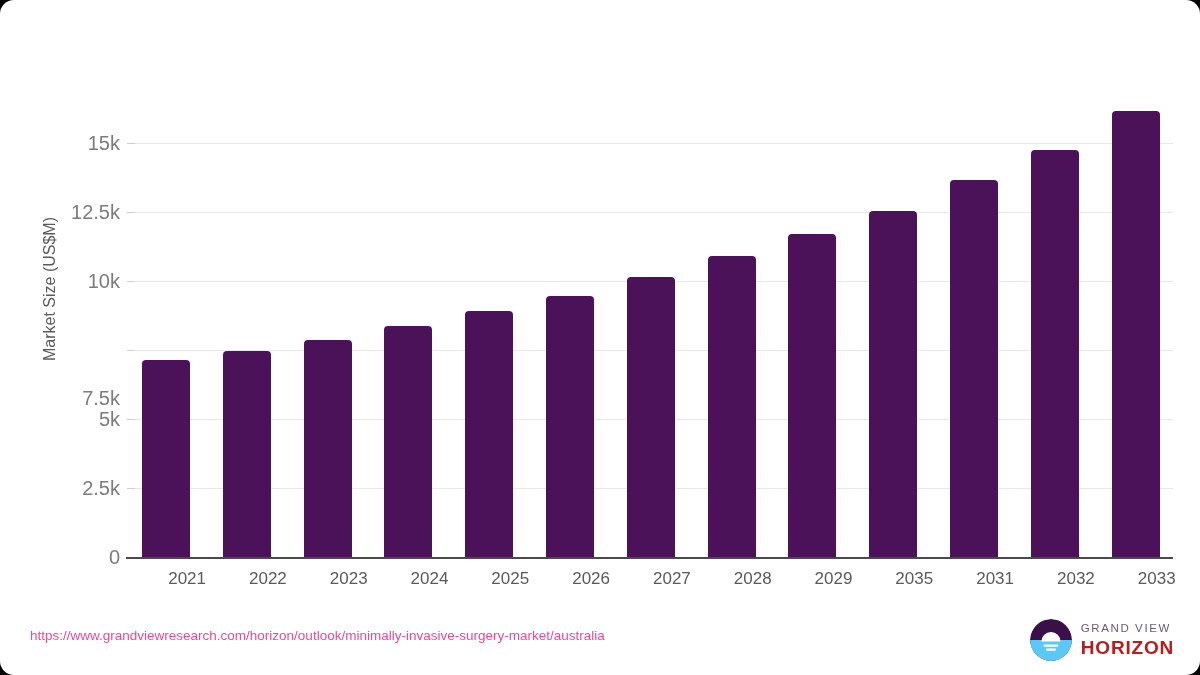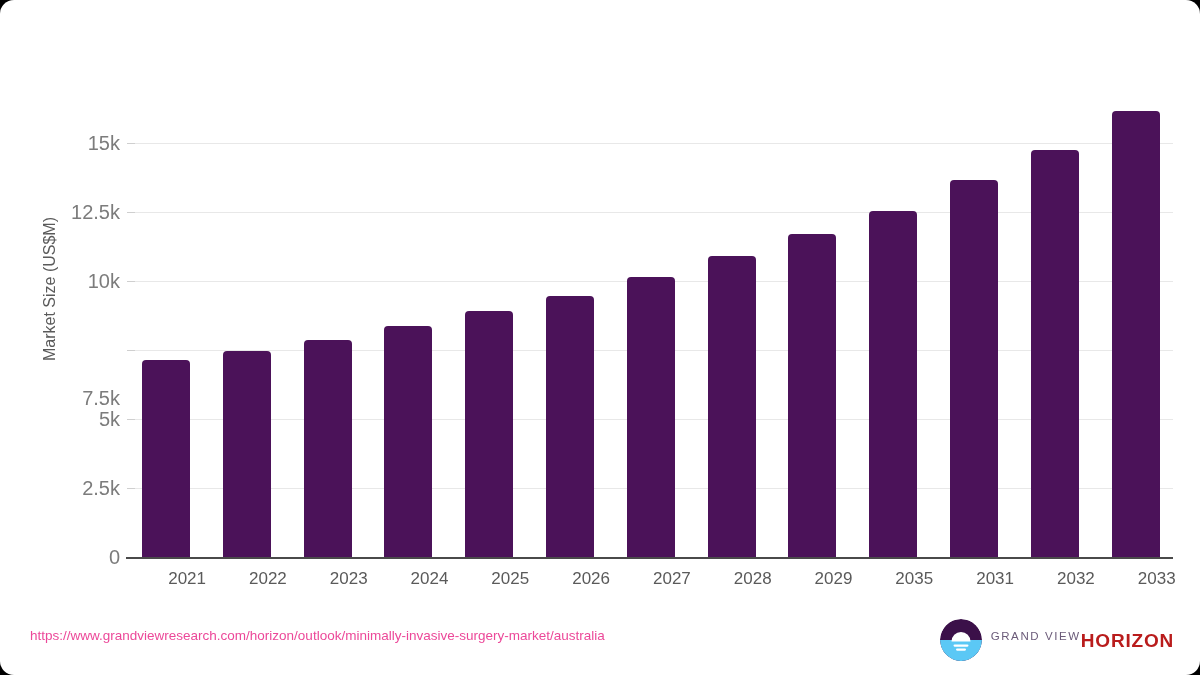--- a/index.html
+++ b/index.html
@@ -119,21 +119,21 @@
   #logo-mark {
     width: 42px;
     height: 42px;
     border-radius: 50%;
     overflow: hidden;
     position: relative;
     flex: 0 0 auto;
   }
   #logo-text {
     display: flex;
-    flex-direction: row;
+    flex-direction: column;
     justify-content: center;
     line-height: 1;
   }
   #logo-text-top {
     font-size: 11.5px;
     letter-spacing: 1.6px;
     color: #6B5B79;
     margin-bottom: 4px;
   }
   #logo-text-bottom {

